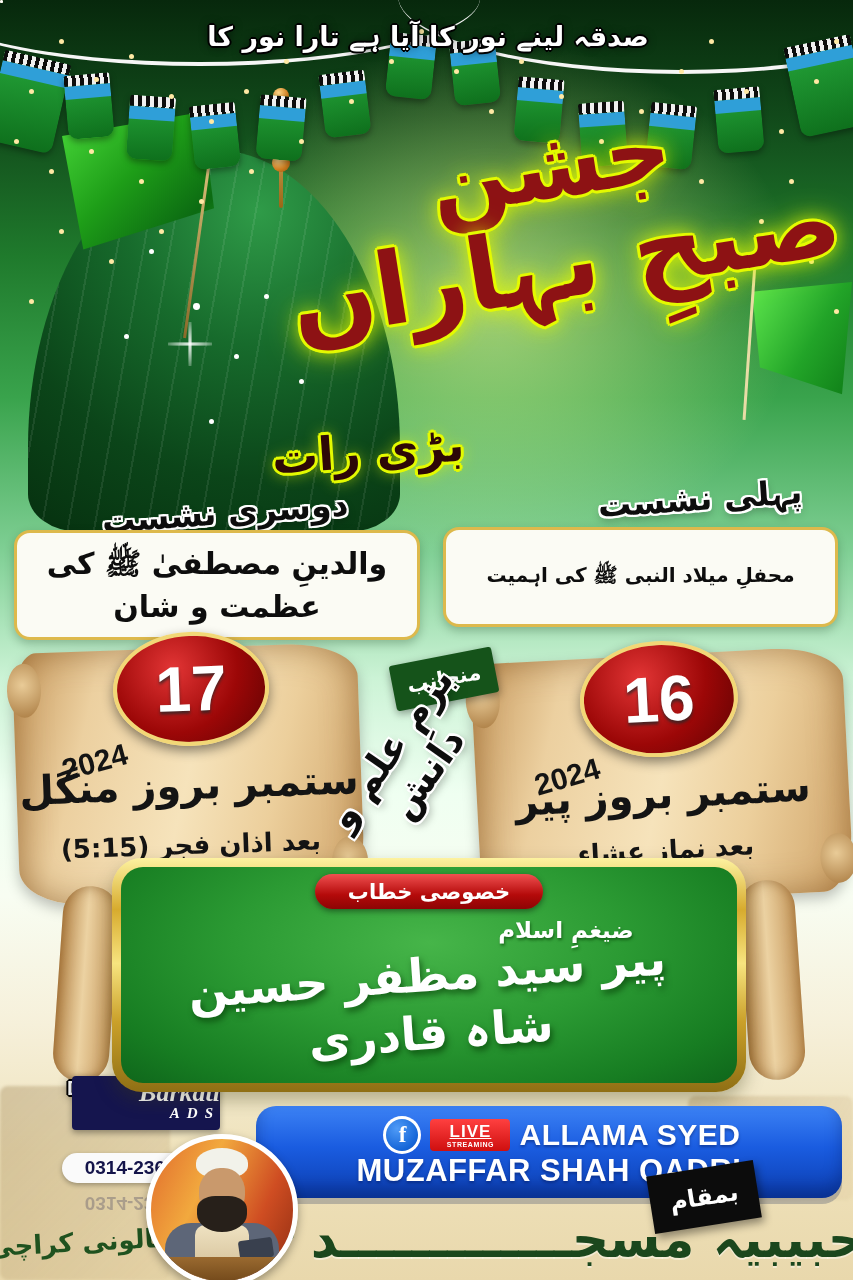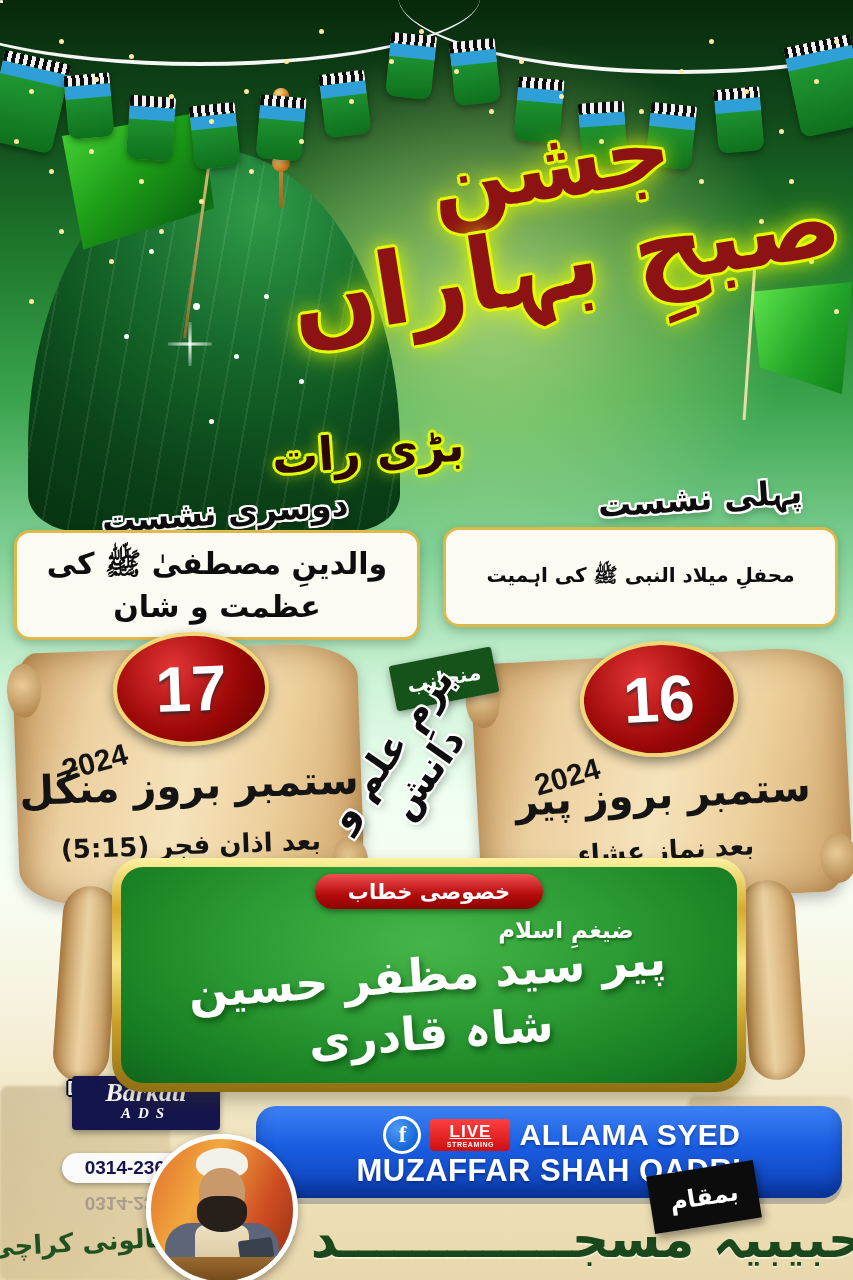--- a/index.html
+++ b/index.html
@@ -129,21 +129,21 @@
     background:linear-gradient(180deg,#f05050,#b40a0a 60%,#8d0404);border-radius:18px;
     color:#fff;font-size:21px;font-weight:bold;box-shadow:0 2px 6px rgba(0,0,0,.45);}
   .honorific{position:absolute;left:300px;top:50px;width:290px;text-align:center;color:#fff;
     font-size:23px;font-weight:bold;text-shadow:1px 2px 3px rgba(0,60,0,.6);}
   .speaker{position:absolute;left:18px;top:80px;width:580px;text-align:center;color:#fff;
     font-size:46px;font-weight:bold;line-height:1.25;transform:rotate(-4deg);
     text-shadow:2px 4px 6px rgba(0,50,0,.6);}
   
   .dlabel{left:26px;top:1076px;width:232px;text-align:center;font-family:"Liberation Sans",sans-serif;font-size:21px;}
   .dbox{left:72px;top:1076px;width:148px;height:54px;background:#15154e;border-radius:4px;
-    color:#fff;text-align:center;box-shadow:0 3px 6px rgba(0,0,0,.35);}
+    color:#fff;text-align:right;box-shadow:0 3px 6px rgba(0,0,0,.35);}
   .brand{display:block;font:italic bold 26px "Liberation Serif",serif;line-height:1.15;margin-top:2px;}
   .brandsub{display:block;font:italic bold 15px "Liberation Serif",serif;letter-spacing:7px;margin-top:-3px;}
   .dphone{left:62px;top:1153px;width:168px;height:30px;background:#fafafa;border-radius:16px;
     color:#14144a;font:bold 19px "Liberation Sans",sans-serif;box-shadow:0 2px 5px rgba(0,0,0,.3);}
   .dref{left:62px;top:1188px;width:168px;height:30px;border-radius:16px;color:#14144a;
     font:bold 19px "Liberation Sans",sans-serif;transform:scaleY(-1);opacity:.25;filter:blur(.6px);}
   
   .photo{left:146px;top:1134px;width:142px;height:142px;border-radius:50%;border:5px solid #fff;
     overflow:hidden;z-index:8;box-shadow:0 4px 10px rgba(0,0,0,.35);
     background:linear-gradient(115deg,#e06a2c 0%,#f2a93e 35%,#cf4d22 70%,#8f2d12 100%);}
@@ -220,20 +220,21 @@
   <div class="bf" style="left:580px;top:102px;transform:rotate(-4deg);"></div>
   <div class="bf" style="left:648px;top:104px;transform:rotate(6deg);"></div>
   <div class="bf" style="left:716px;top:88px;transform:rotate(-5deg);"></div>
   <div class="bf big" style="left:792px;top:40px;transform:rotate(-12deg);"></div>
 
   <div class="abs lights"></div>
   <div class="abs sparkles"></div>
   <div class="abs bigstar"></div>
 
   <div class="abs couplet rtl ob">
+    <div>صدقہ لینے نور کا آیا ہے تارا نور کا</div>
   </div>
 
   <div class="abs title rtl oy">
     <span class="w1">جشن</span>
     <span class="w2">صبحِ بہاراں</span>
   </div>
   <div class="abs subtitle rtl">بڑی رات</div>
 
   <div class="abs shead s1h rtl ow">پہلی نشست</div>
   <div class="abs sbox s1b rtl ctr">

